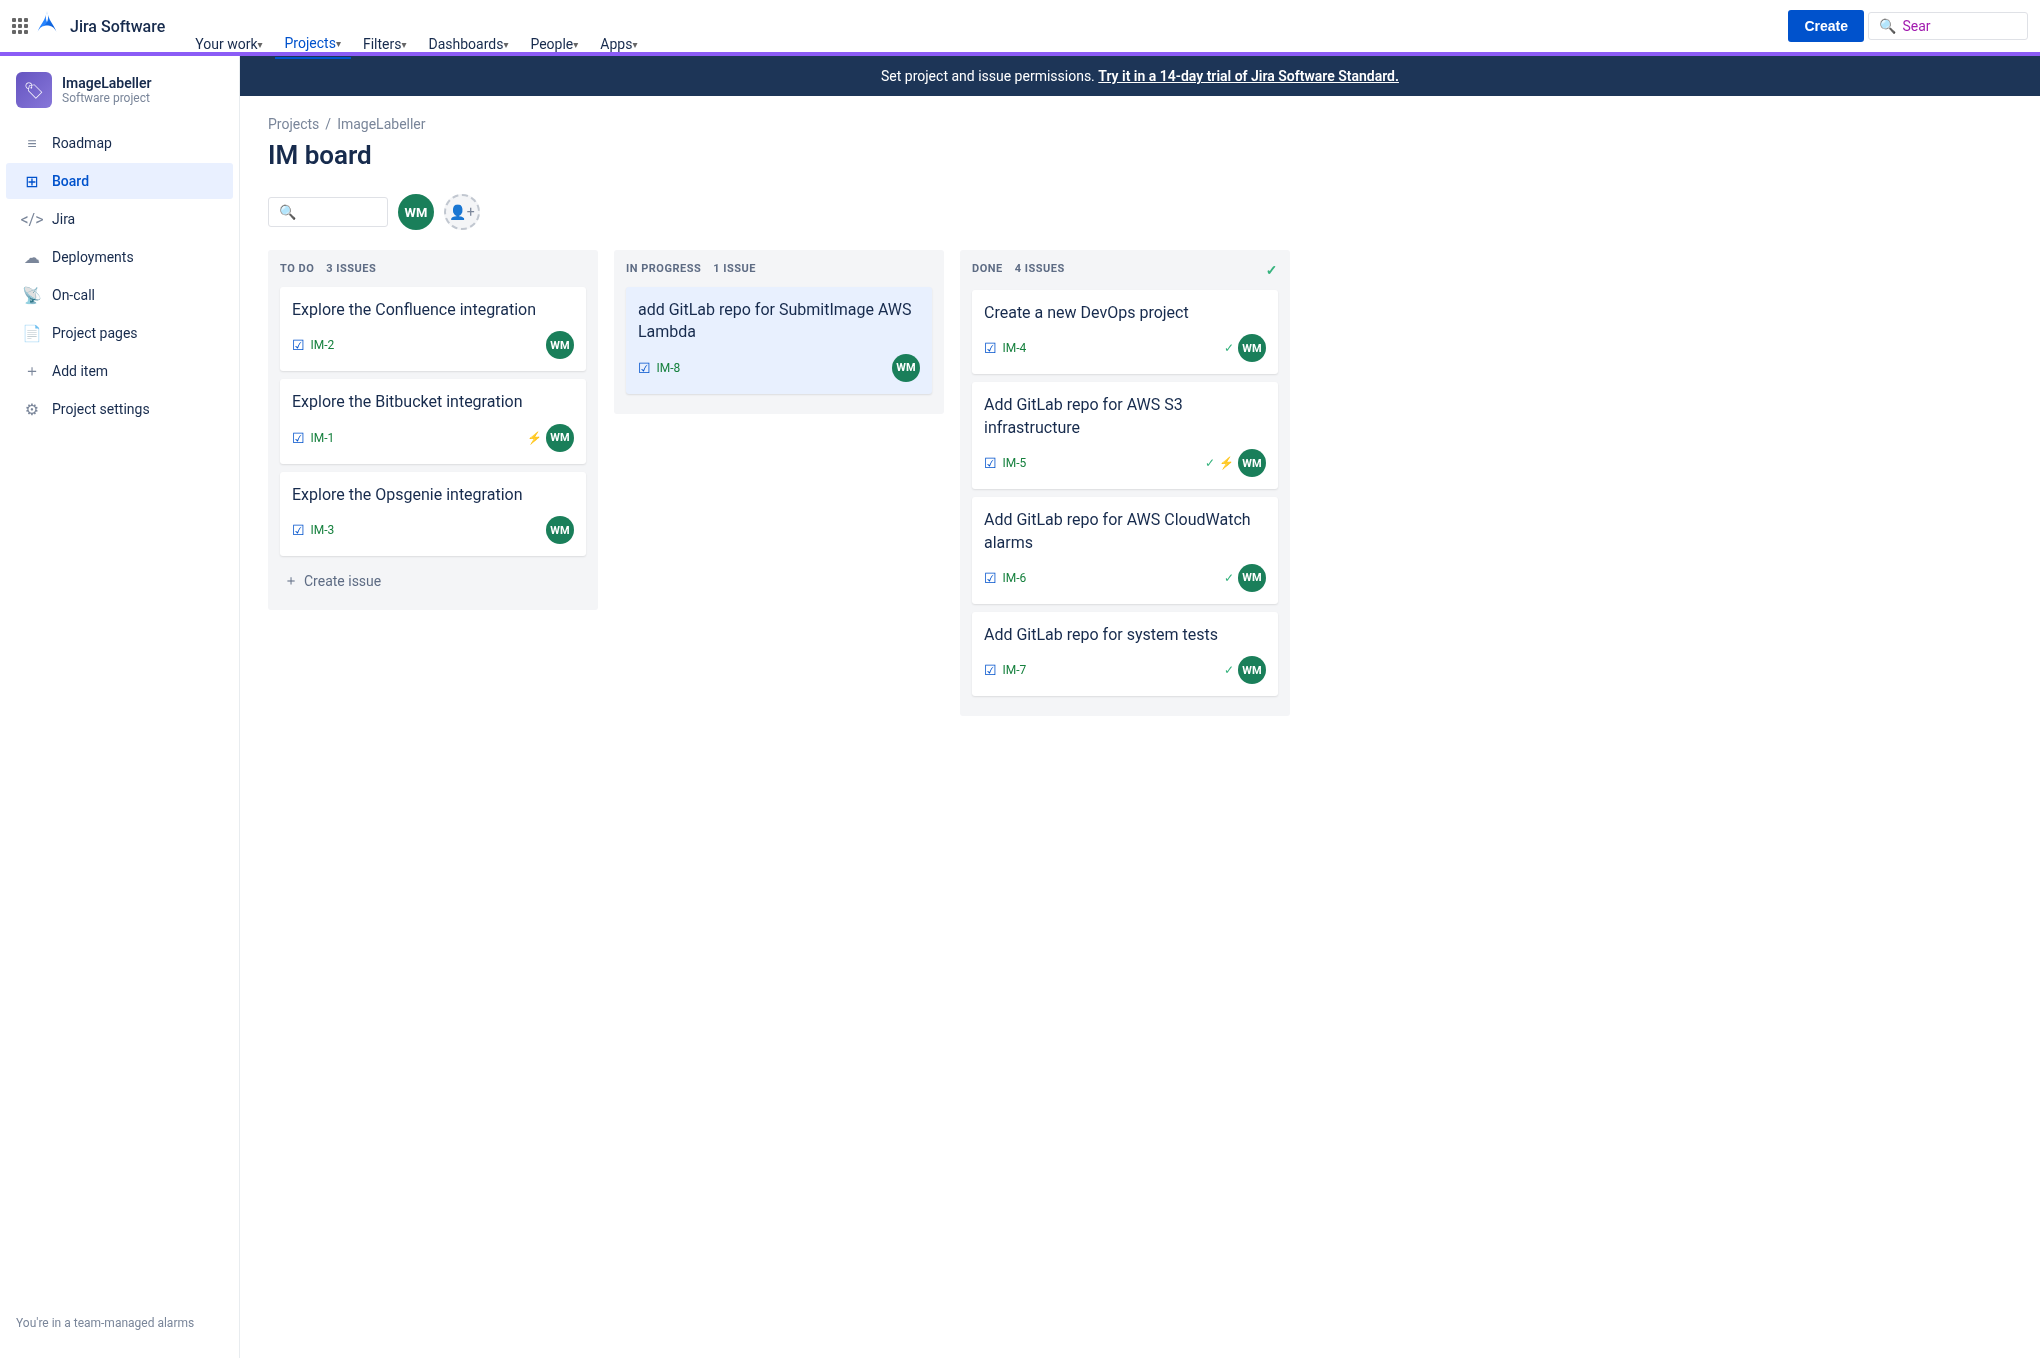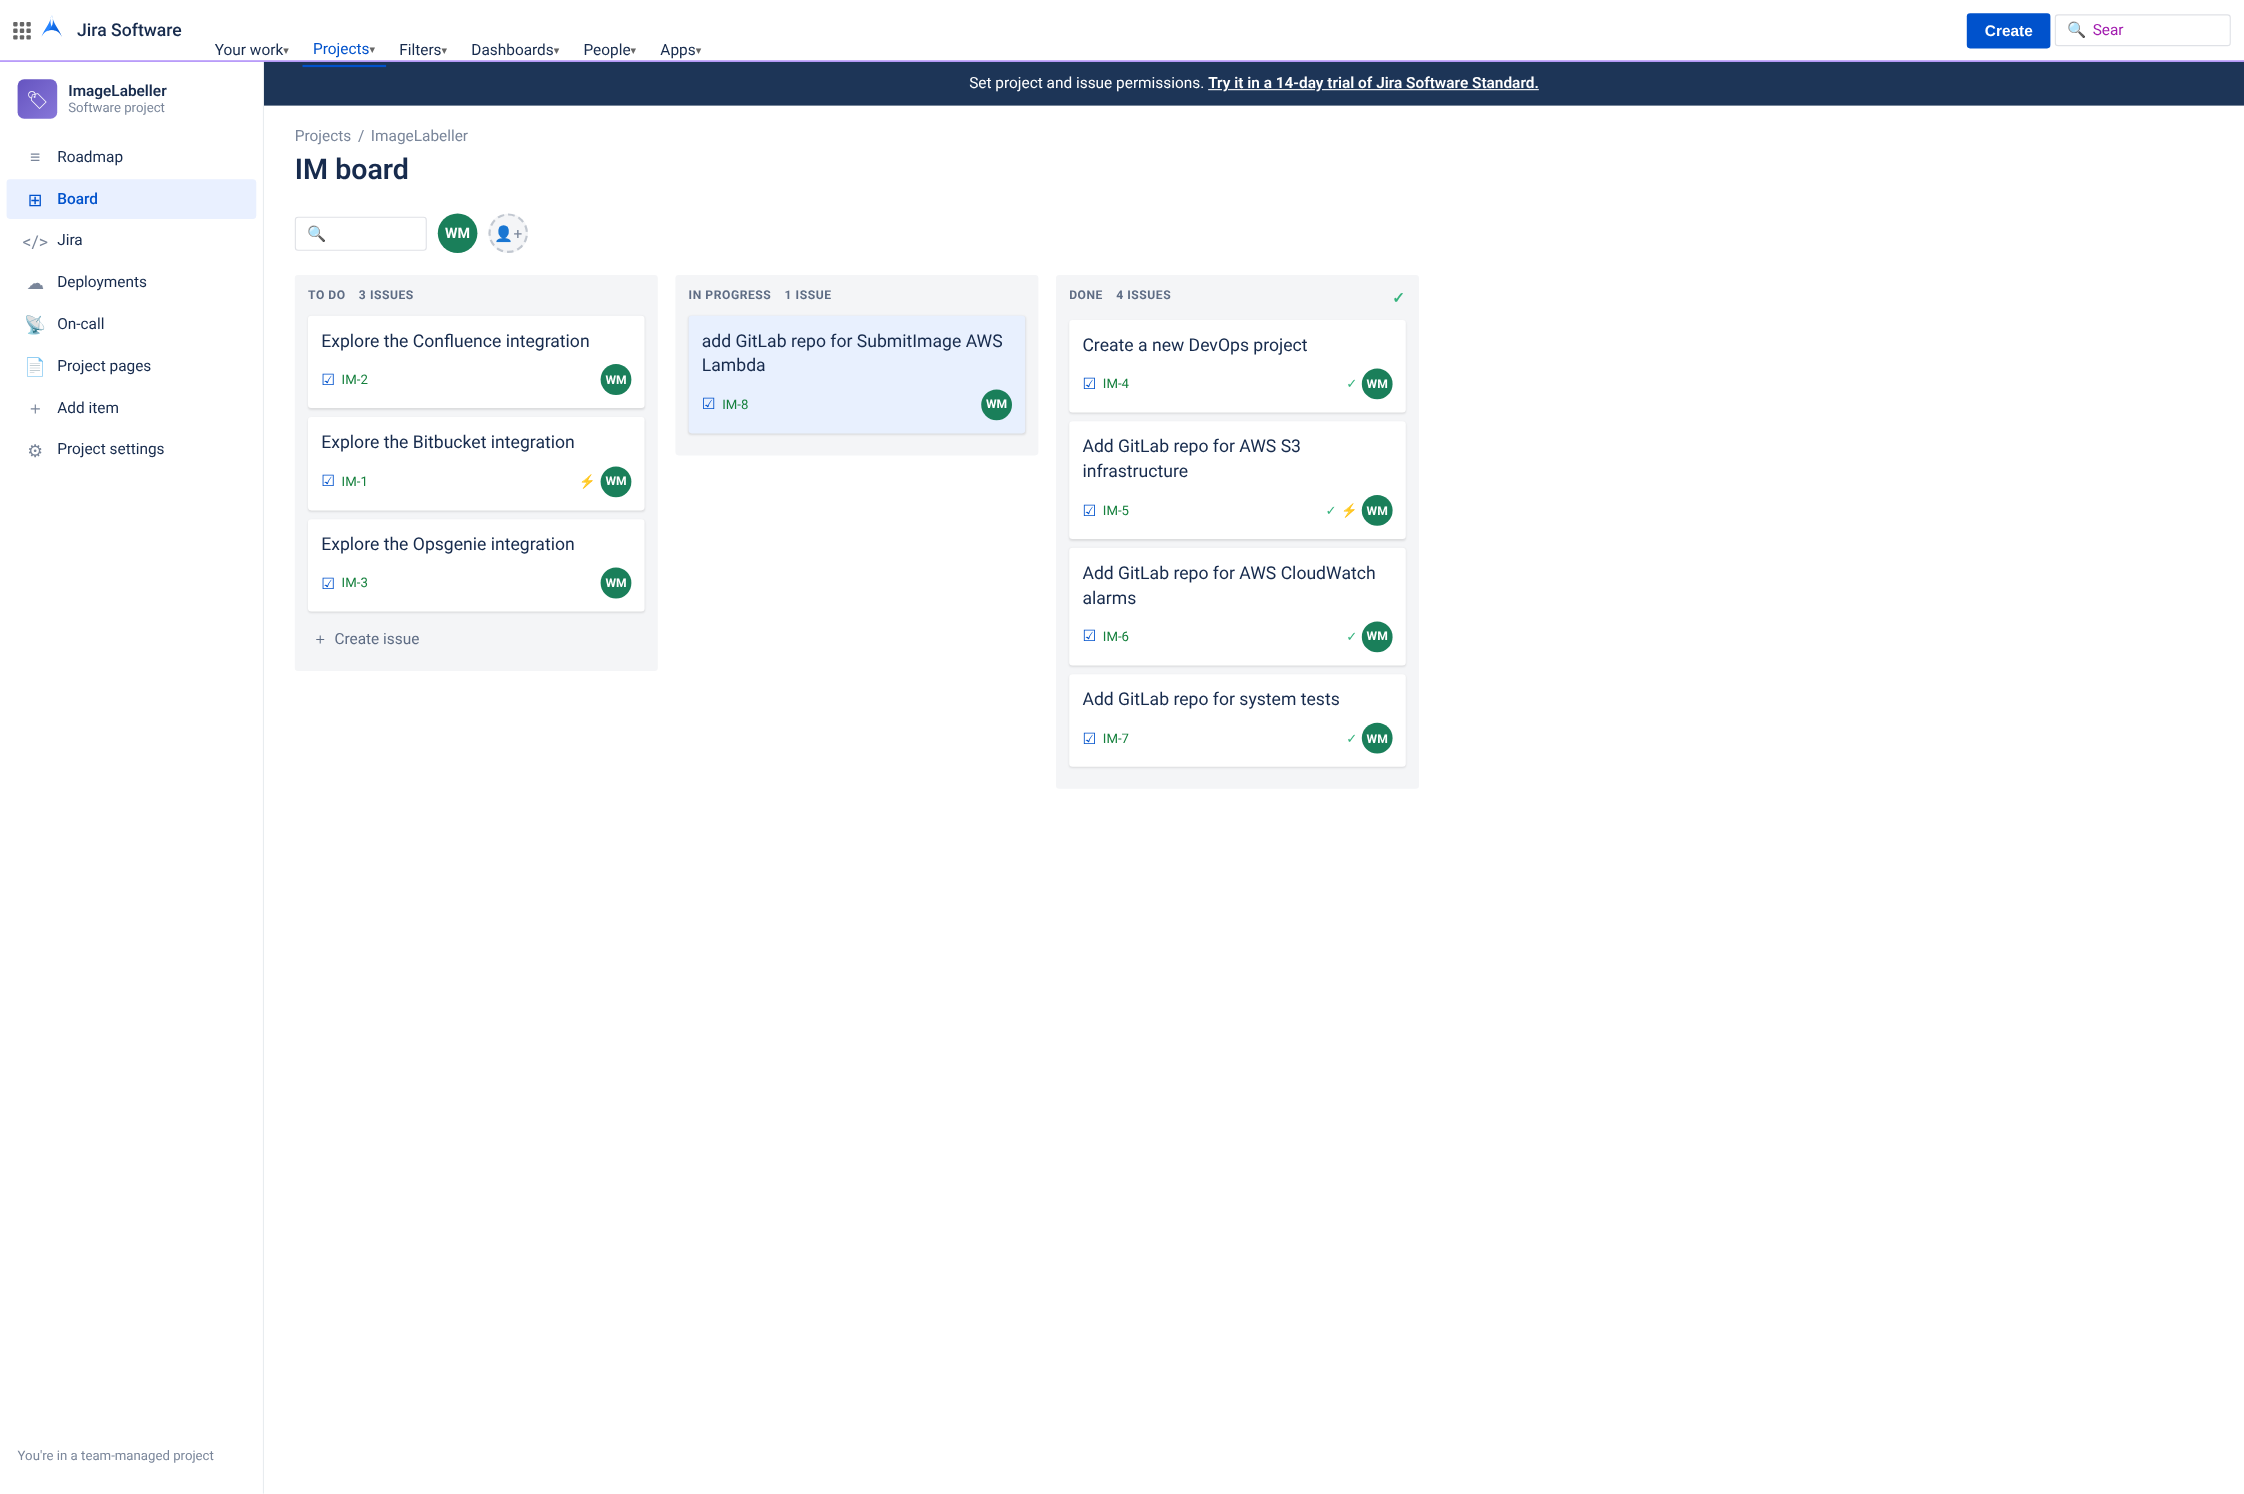--- a/index.html
+++ b/index.html
@@ -2,21 +2,21 @@
 <html><head>
   <meta charset="utf-8">
   <style>
     * { box-sizing: border-box; margin: 0; padding: 0; }
     body { font-family: -apple-system, BlinkMacSystemFont, "Segoe UI", Roboto, sans-serif; background: #fff; color: #172b4d; font-size: 14px; }
 
     
     .topnav {
       height: 56px;
       background: #fff;
-      border-bottom: 1px solid #8b5cf6;
+      border-bottom: 4px solid #8b5cf6;
       display: flex;
       align-items: center;
       padding: 0 12px;
       gap: 4px;
       position: fixed;
       top: 0; left: 0; right: 0;
       z-index: 100;
     }
     .topnav-logo { display: flex; align-items: center; gap: 8px; margin-right: 16px; }
     .topnav-logo-icon { width: 30px; height: 30px; }
@@ -296,21 +296,21 @@
     <div class="sidebar-item">
       <span class="sidebar-item-icon">＋</span>
       <span>Add item</span>
     </div>
     <div class="sidebar-item">
       <span class="sidebar-item-icon">⚙</span>
       <span>Project settings</span>
     </div>
 
     <div class="sidebar-spacer"></div>
-    <div class="sidebar-footer">You're in a team-managed project</div>
+    <div class="sidebar-footer">You're in a team-managed alarms</div>
   </aside>
 
   <main class="main-content">
     <div class="trial-banner">
       <span>Set project and issue permissions.</span>
       <a>Try it in a 14-day trial of Jira Software Standard.</a>
     </div>
 
     <div class="page-header">
       <div class="breadcrumb">

